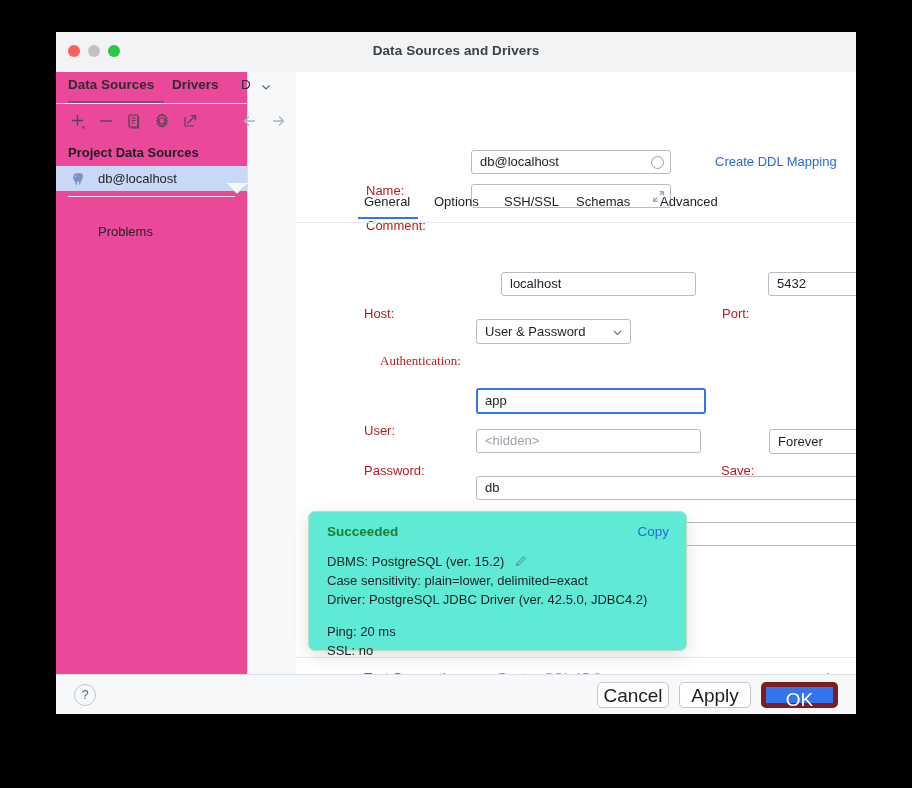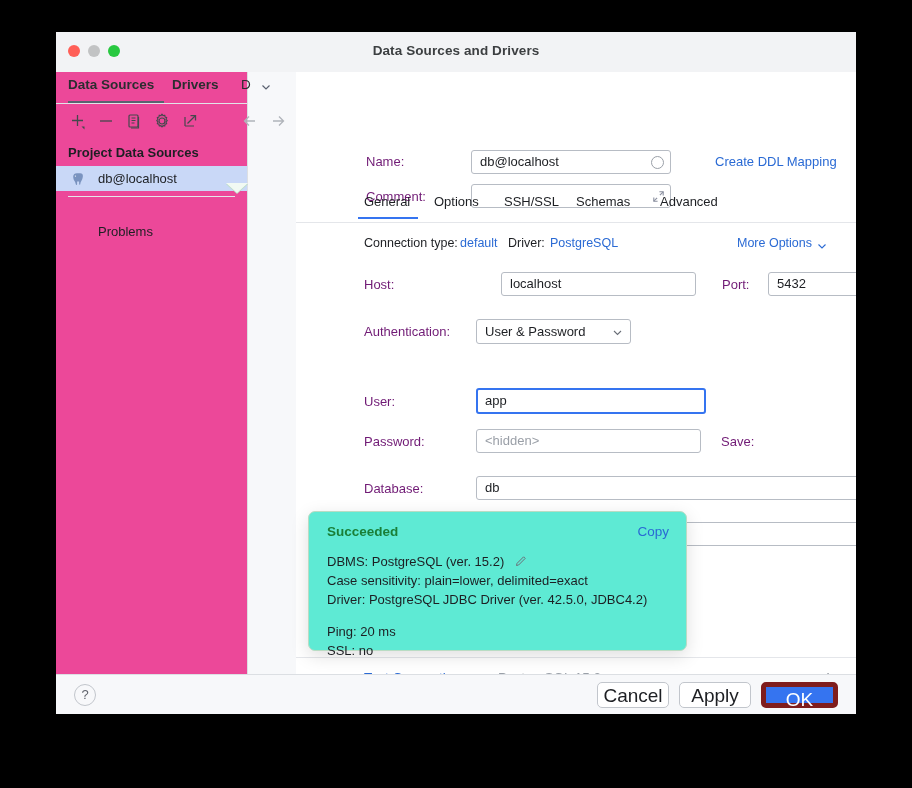--- a/index.html
+++ b/index.html
@@ -118,21 +118,21 @@
   }
   #problems-row {
     height: 25px; line-height: 25px;
     font-size: 13px; color: #1d1f23;
     padding-left: 42px; margin-top: 22px;
   }
 
   
   .frm-label {
     position: absolute;
-    font-size: 13px; color: #701a75;
+    font-size: 13px; color: #b91c1c; margin-top: 29px;
   }
   .frm-input {
     position: absolute;
     background: #ffffff;
     border: 1px solid #b7bcc4;
     border-radius: 3px;
     font-size: 13px; color: #1d1f23;
     padding: 0 8px;
     line-height: 22px;
     height: 24px;
@@ -185,21 +185,21 @@
   #more-options { position: absolute; right: 44px; top: 0;
                   font-size: 12.5px; color: #2a6ad4; }
   #more-chev { position: absolute; right: 28px; top: 4px; width: 12px; height: 12px; }
 
   
   #lbl-host { left: 68px; top: 205px; }
   #inp-host { left: 205px; top: 200px; width: 195px; }
   #lbl-port { left: 426px; top: 205px; }
   #inp-port { left: 472px; top: 200px; width: 130px; }
 
-  #lbl-auth { left: 68px; top: 252px; }
+  #lbl-auth { left: 84px; top: 252px; font-family: Liberation Serif, serif; }
   #sel-auth { left: 180px; top: 247px; width: 155px; height: 25px; }
   .frm-select {
     position: absolute;
     background: #ffffff;
     border: 1px solid #b7bcc4;
     border-radius: 3px;
     font-size: 13px; color: #1d1f23;
     padding: 0 8px;
     line-height: 23px;
     overflow: hidden; white-space: nowrap;
@@ -413,51 +413,40 @@
     <div id="inner-tabs">
       <div class="in-tab" id="in-tab-0">General</div>
       <div class="in-tab" id="in-tab-1">Options</div>
       <div class="in-tab" id="in-tab-2">SSH/SSL</div>
       <div class="in-tab" id="in-tab-3">Schemas</div>
       <div class="in-tab" id="in-tab-4">Advanced</div>
       <div id="in-underline"></div>
     </div>
     <div id="in-divider"></div>
 
-    <div id="conn-row">
-      <span class="ct-txt" id="ct-label">Connection type:</span>
-      <span class="ct-txt" id="ct-value">default</span>
-      <span class="ct-txt" id="dr-label">Driver:</span>
-      <span class="ct-txt" id="dr-value">PostgreSQL</span>
-      <span id="more-options">More Options</span>
-      <span id="more-chev">
-        <svg width="12" height="12" viewBox="0 0 12 12">
-          <path d="M2.5 4.5 L6 8 L9.5 4.5" fill="none" stroke="#2a6ad4" stroke-width="1.1"></path>
-        </svg>
-      </span>
-    </div>
 
     <div class="frm-label" id="lbl-host">Host:</div>
     <div class="frm-input" id="inp-host">localhost</div>
     <div class="frm-label" id="lbl-port">Port:</div>
     <div class="frm-input" id="inp-port">5432</div>
 
     <div class="frm-label" id="lbl-auth">Authentication:</div>
     <div class="frm-select" id="sel-auth">User &amp; Password<span class="sel-chev">
         <svg width="11" height="11" viewBox="0 0 11 11">
           <path d="M2 4 L5.5 7.5 L9 4" fill="none" stroke="#6a6f78" stroke-width="1.1"></path>
         </svg>
       </span></div>
 
     <div class="frm-label" id="lbl-user">User:</div>
     <div class="frm-input focused" id="inp-user">app</div>
 
     <div class="frm-label" id="lbl-pass" style="top:362px;">Password:</div>
     <div class="frm-input placeholder" id="inp-pass" style="top:357px;">&lt;hidden&gt;</div>
     <div class="frm-label" id="lbl-save" style="top:362px;">Save:</div>
+    <div class="frm-select" id="sel-save" style="top:357px;">Forever</div>
 
     <div class="frm-label" id="lbl-db" style="top:409px;">Database:</div>
     <div class="frm-input" id="inp-db" style="top:404px;">db</div>
 
     <div class="frm-label" id="lbl-url" style="top:455px;">URL:</div>
     <div class="frm-input" id="inp-url" style="top:450px;">jdbc:postgresql://localhost:5432/db</div>
 
     <div id="test-bar">
       <span id="test-link">Test Connection</span>
       <span id="test-check">

